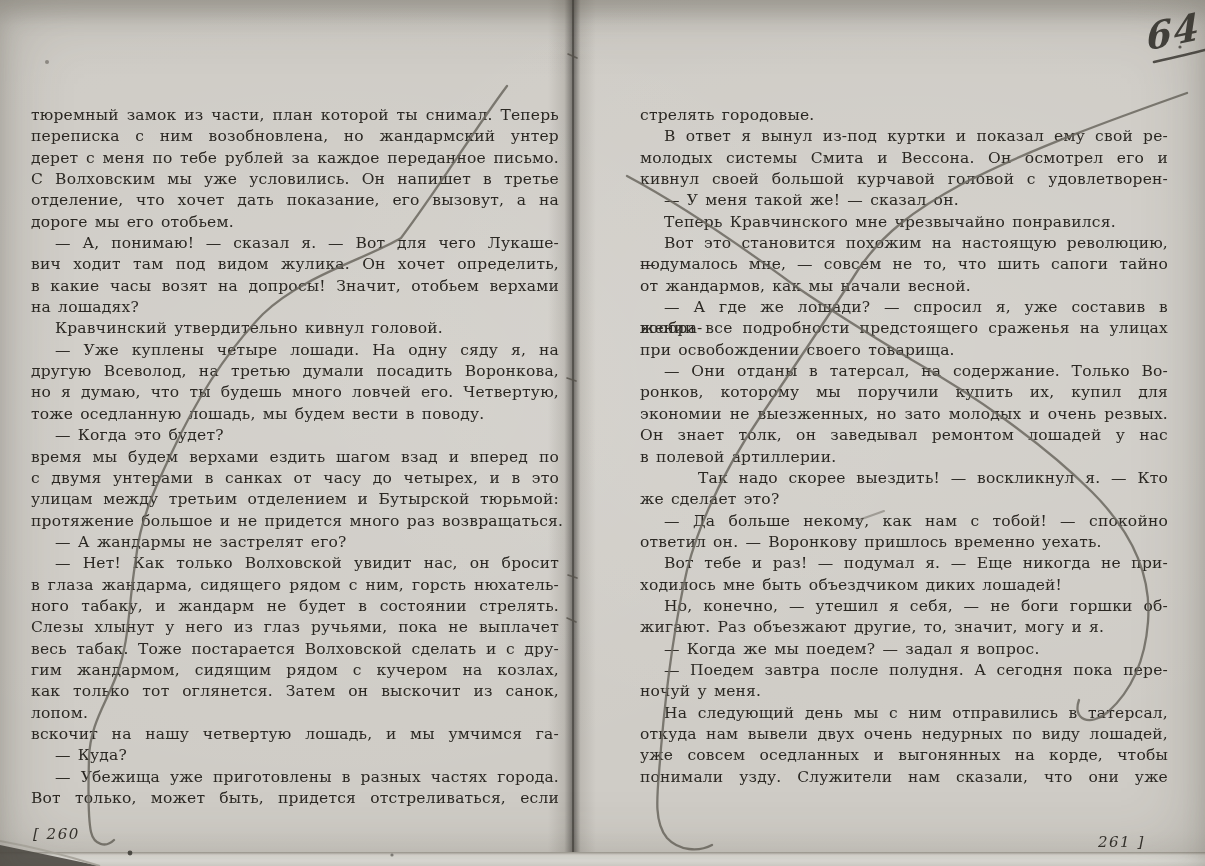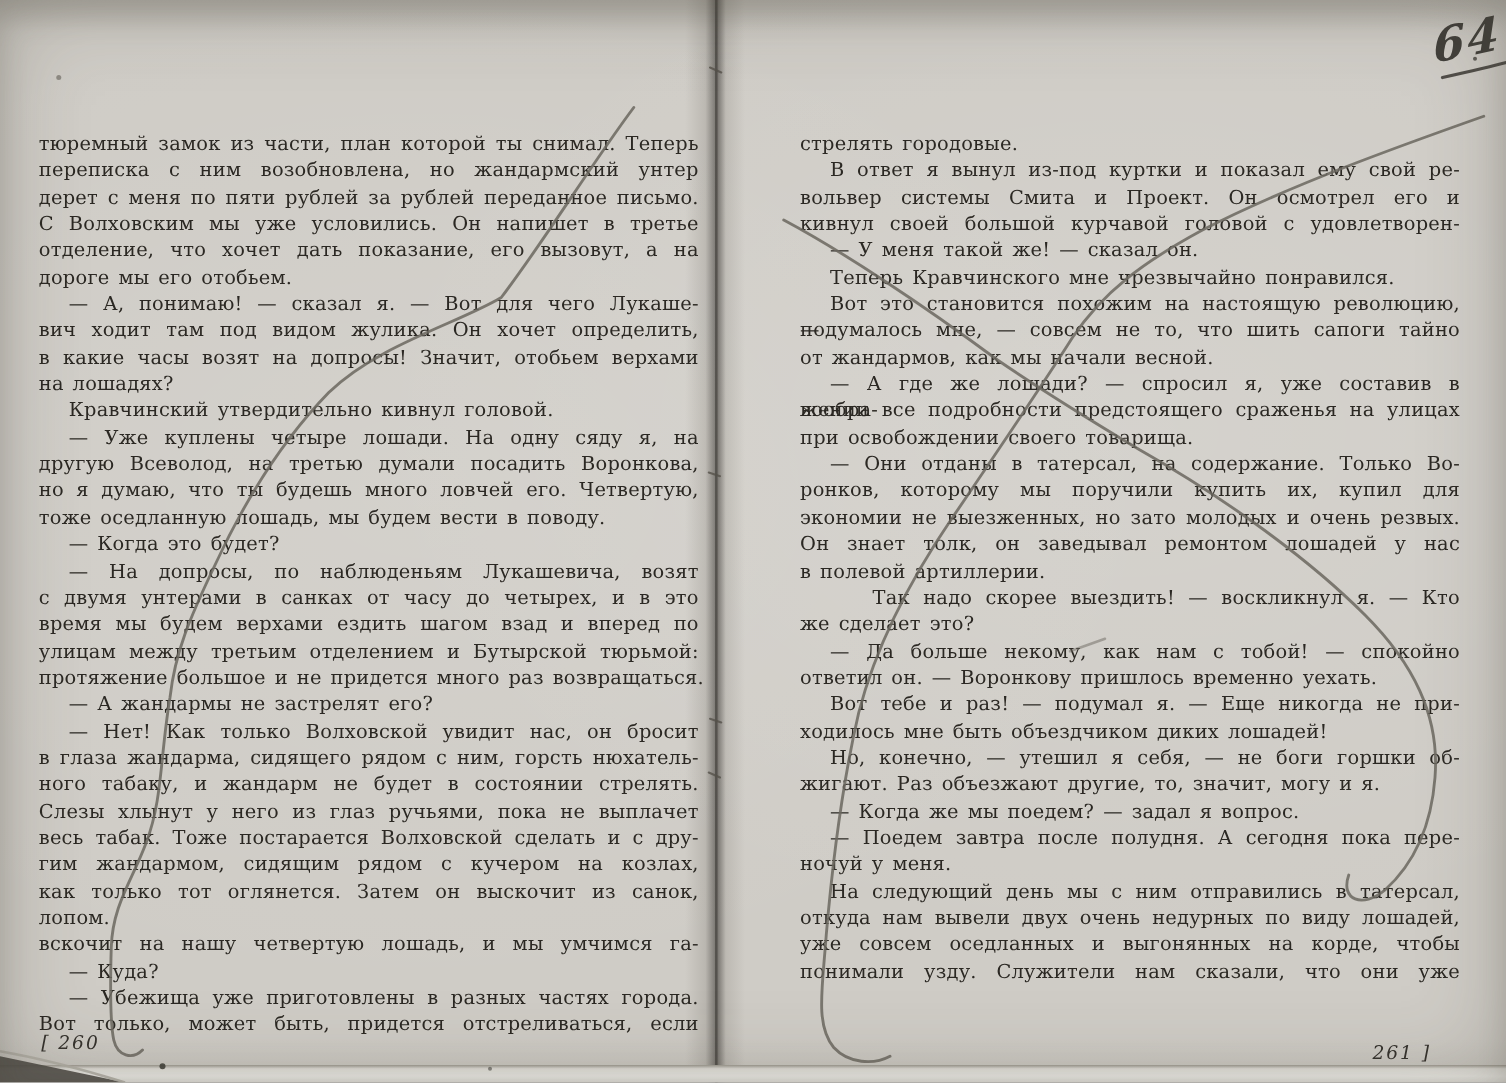--- a/index.html
+++ b/index.html
@@ -48,57 +48,56 @@
 
 <div class="shot">
 
   <div class="gutter"></div>
   <div class="gutter-line"></div>
   <div class="bottom-edge"></div>
 
   <div class="page-text left">
       <div class="line i0 j">тюремный замок из части, план которой ты снимал.  Теперь</div>
       <div class="line i0 j">переписка с ним возобновлена, но жандармский унтер</div>
-      <div class="line i0 j">дерет с меня по пяти рублей за рублей переданное письмо.</div>
+      <div class="line i0 j">дерет с меня по тебе рублей за каждое переданное письмо.</div>
       <div class="line i0 j">С Волховским мы уже условились.  Он напишет в третье</div>
       <div class="line i0 j">отделение, что хочет дать показание, его вызовут, а на</div>
       <div class="line i0">дороге мы его отобьем.</div>
       <div class="line i1 j">— А, понимаю! — сказал я. — Вот для чего Лукаше-</div>
       <div class="line i0 j">вич ходит там под видом жулика.  Он хочет определить,</div>
       <div class="line i0 j">в какие часы возят на допросы!  Значит, отобьем верхами</div>
       <div class="line i0">на лошадях?</div>
       <div class="line i1">Кравчинский утвердительно кивнул головой.</div>
       <div class="line i1 j">— Уже куплены четыре лошади.  На одну сяду я, на</div>
       <div class="line i0 j">другую Всеволод, на третью думали посадить Воронкова,</div>
       <div class="line i0 j">но я думаю, что ты будешь много ловчей его.  Четвертую,</div>
       <div class="line i0">тоже оседланную лошадь, мы будем вести в поводу.</div>
       <div class="line i1">— Когда это будет?</div>
-      <div class="line i1 j">— На допросы, по наблюденьям Лукашевича, возят</div>
+      <div class="line i0 j">время мы будем верхами ездить шагом взад и вперед по</div>
       <div class="line i0 j">с двумя унтерами в санках от часу до четырех, и в это</div>
-      <div class="line i0 j">время мы будем верхами ездить шагом взад и вперед по</div>
       <div class="line i0 j">улицам между третьим отделением и Бутырской тюрьмой:</div>
       <div class="line i0">протяжение большое и не придется много раз возвращаться.</div>
       <div class="line i1">— А жандармы не застрелят его?</div>
       <div class="line i1 j">— Нет!  Как только Волховской увидит нас, он бросит</div>
       <div class="line i0 j">в глаза жандарма, сидящего рядом с ним, горсть нюхатель-</div>
       <div class="line i0 j">ного табаку, и жандарм не будет в состоянии стрелять.</div>
       <div class="line i0 j">Слезы хлынут у него из глаз ручьями, пока не выплачет</div>
       <div class="line i0 j">весь табак.  Тоже постарается Волховской сделать и с дру-</div>
       <div class="line i0 j">гим жандармом, сидящим рядом с кучером на козлах,</div>
       <div class="line i0 j">как только тот оглянется.  Затем он выскочит из санок,</div>
       <div class="line i0">лопом.</div>
       <div class="line i0 j">вскочит на нашу четвертую лошадь, и мы умчимся га-</div>
       <div class="line i1">— Куда?</div>
       <div class="line i1 j">— Убежища уже приготовлены в разных частях города.</div>
       <div class="line i0 j">Вот только, может быть, придется отстреливаться, если</div>
     </div>
   <div class="page-text right">
       <div class="line i0">стрелять  городовые.</div>
       <div class="line i1 j">В ответ я вынул из-под куртки и показал ему свой ре-</div>
-      <div class="line i0 j">вольвер системы Смита и Проект.  Он осмотрел его и</div>
+      <div class="line i0 j">молодых системы Смита и Вессона.  Он осмотрел его и</div>
       <div class="line i0 j">кивнул своей большой курчавой головой с удовлетворен-</div>
       <div class="line i1">— У меня такой же! — сказал он.</div>
       <div class="line i1">Теперь Кравчинского мне чрезвычайно понравился.</div>
       <div class="line i1 j">Вот это становится похожим на настоящую революцию, —</div>
       <div class="line i0 j">подумалось мне, — совсем не то, что шить сапоги тайно</div>
       <div class="line i0">от жандармов, как мы начали весной.</div>
       <div class="line i1 j">— А где же лошади? — спросил я, уже составив в вообра-</div>
       <div class="line i0 j">жении все подробности предстоящего сраженья на улицах</div>
       <div class="line i0">при освобождении своего товарища.</div>
       <div class="line i1 j">— Они отданы в татерсал, на содержание.  Только Во-</div>

